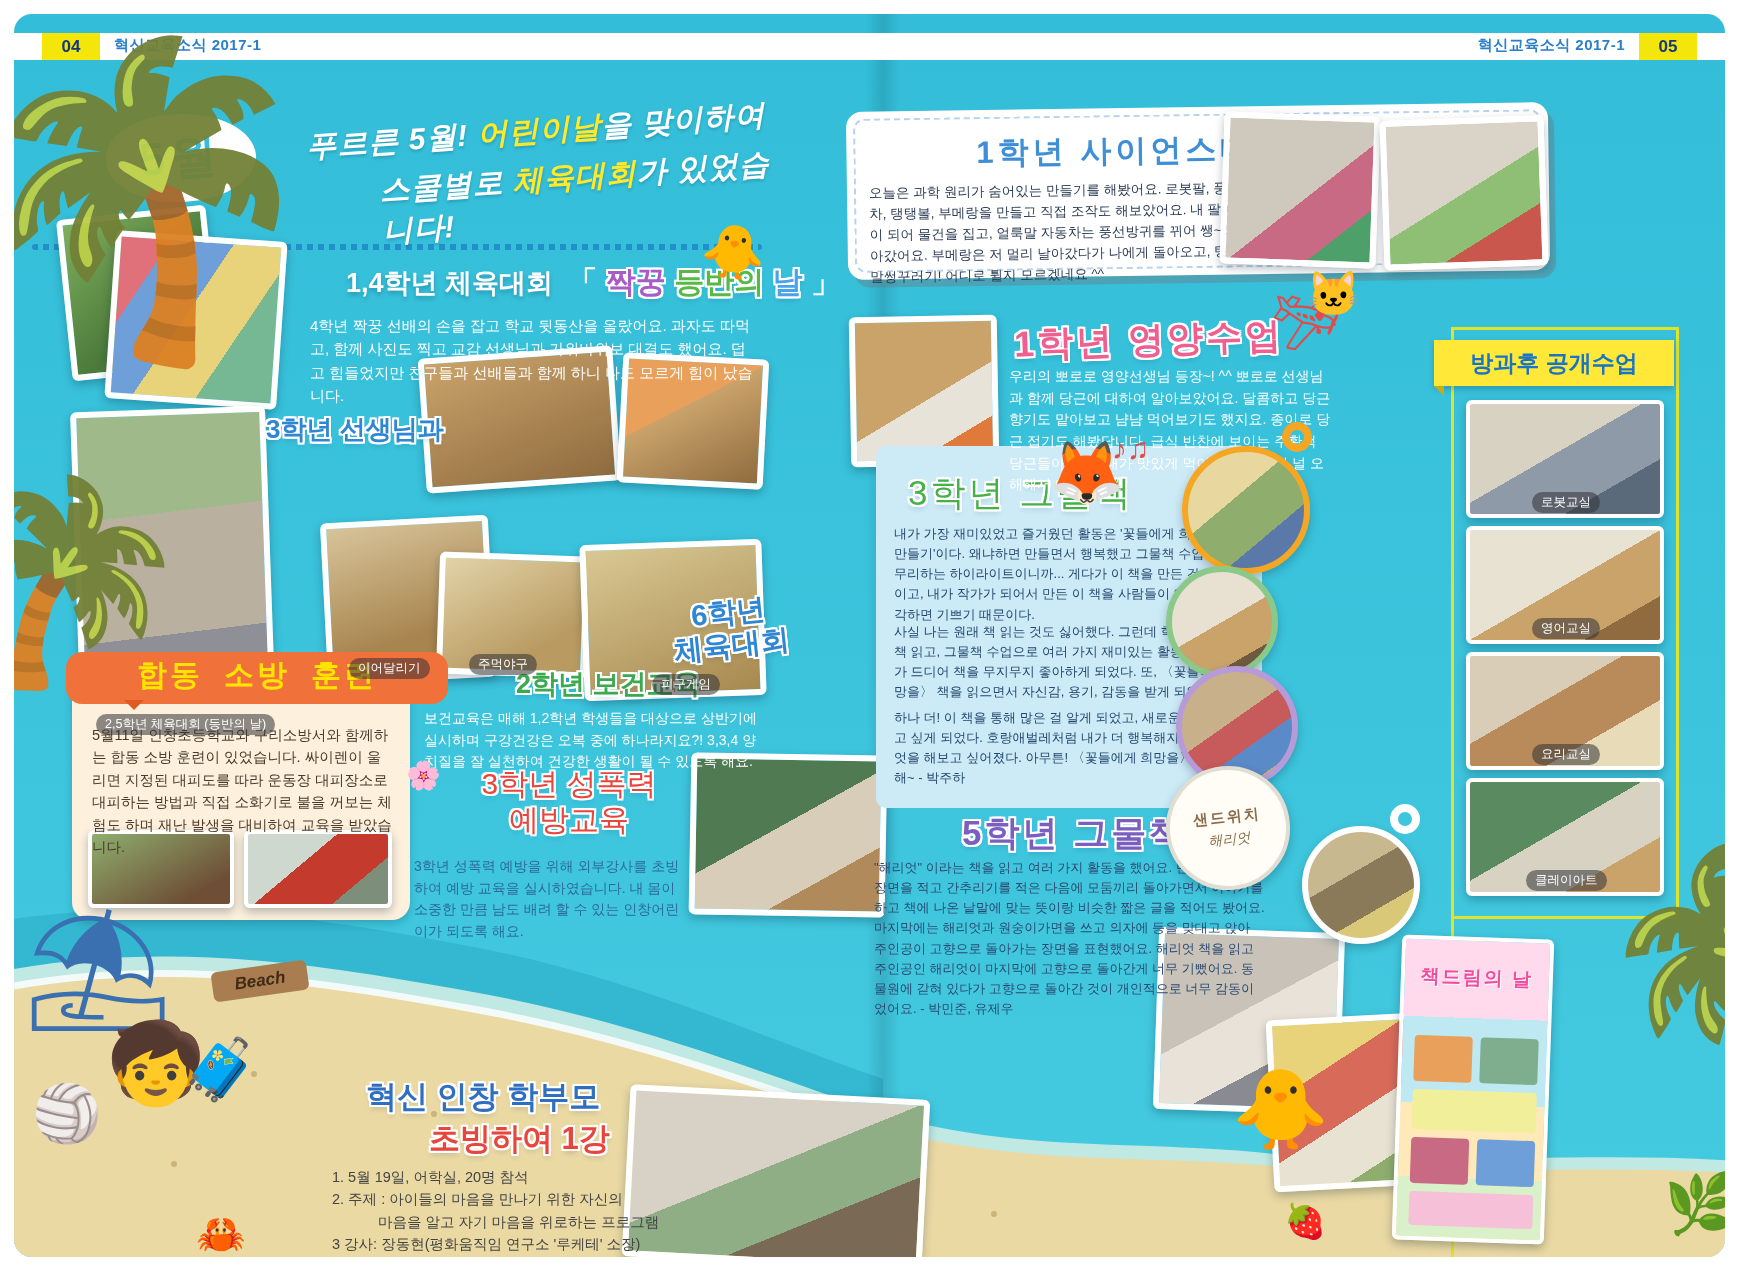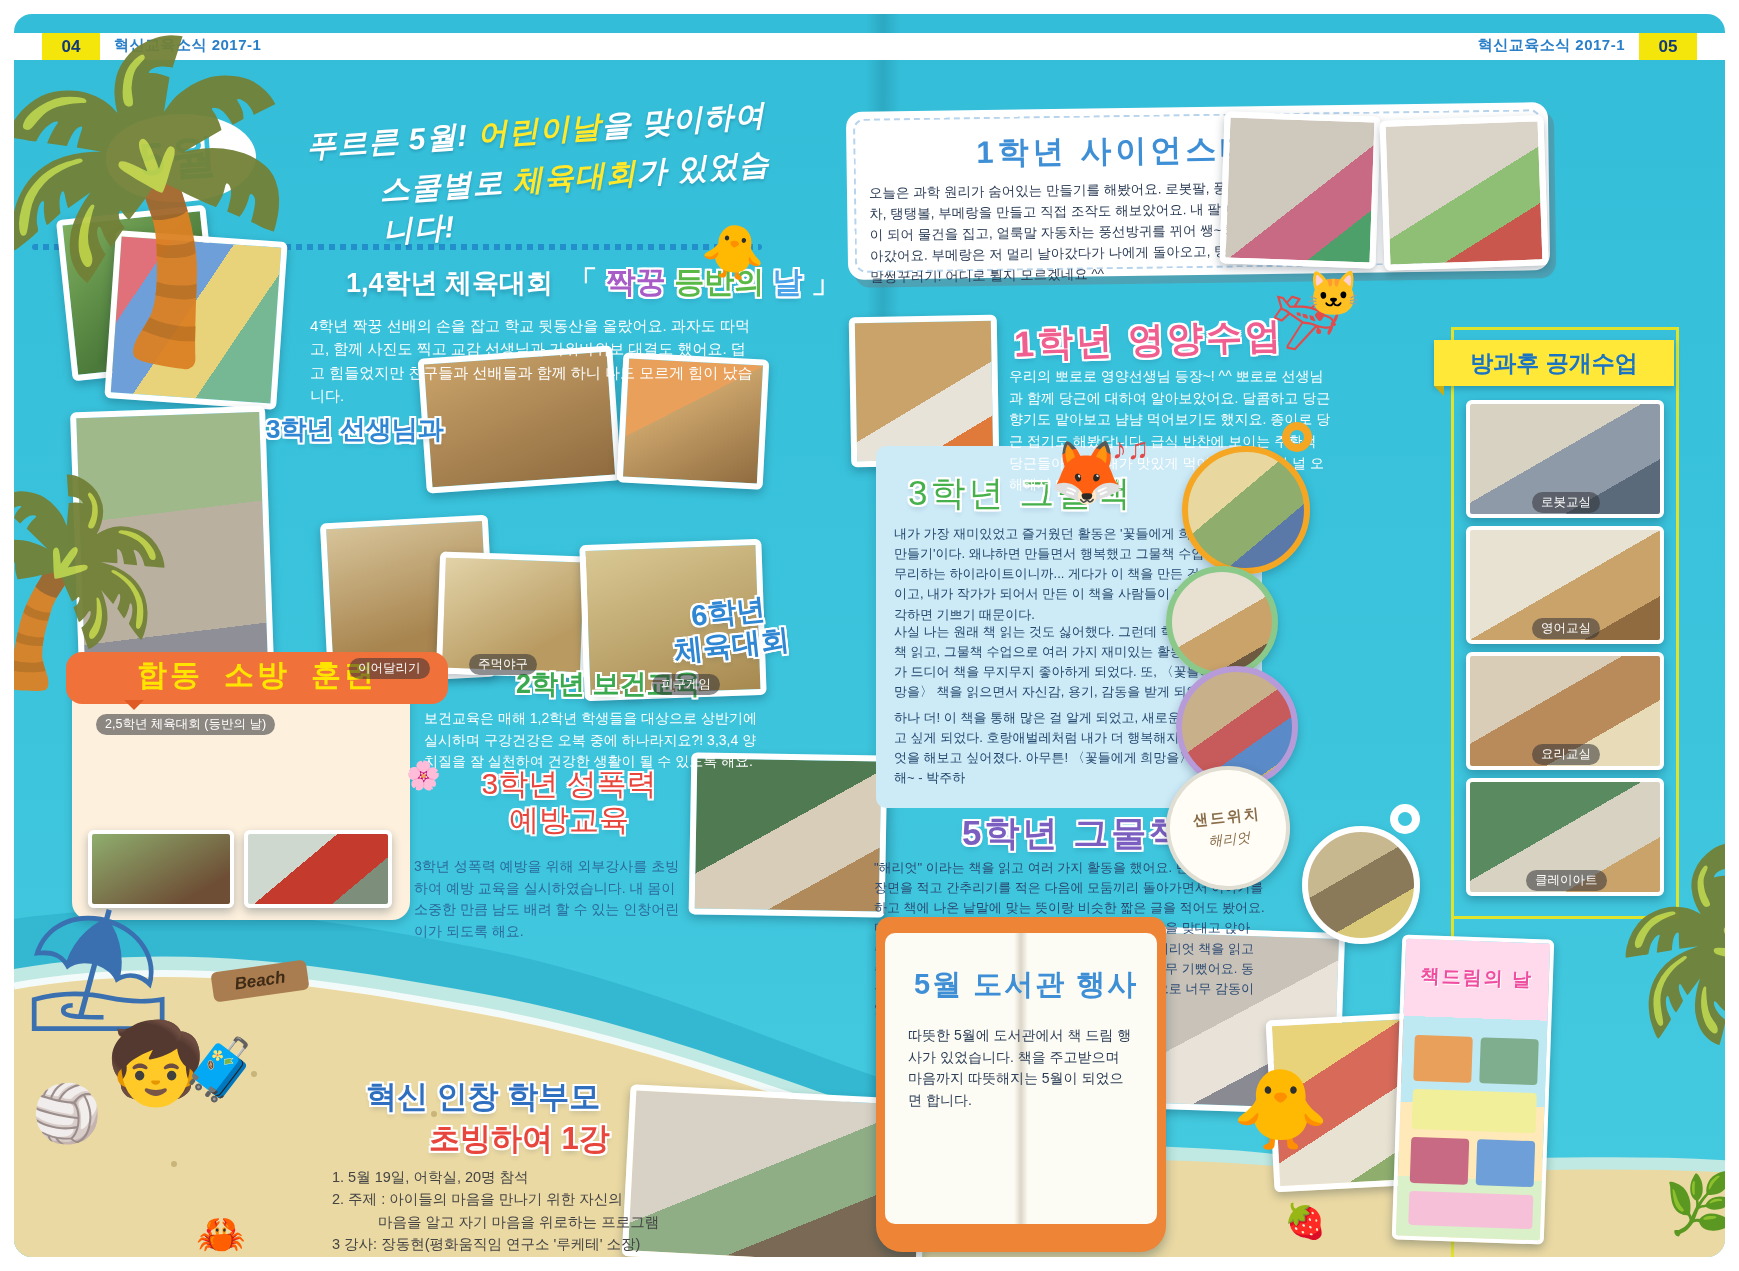--- a/index.html
+++ b/index.html
@@ -162,20 +162,21 @@
 
     <div class="abs o-white" style="left:658px;top:582px;color:#2f86d2;font-weight:bold;font-size:29px;transform:rotate(-6deg);z-index:10;line-height:1.15;text-align:center;">
       <div>6학년</div>
       <div>체육대회</div>
     </div>
 
     <div class="firebox abs">
       <div class="firebanner">
         <span>합동 소방 훈련</span>
       </div>
+      <div class="bodytxt" style="position:absolute;left:20px;top:62px;width:300px;font-size:14.5px;color:#4a3a2a;">5월11일 인창초등학교와 구리소방서와 함께하는 합동 소방 훈련이 있었습니다. 싸이렌이 울리면 지정된 대피도를 따라 운동장 대피장소로 대피하는 방법과 직접 소화기로 불을 꺼보는 체험도 하며 재난 발생을 대비하여 교육을 받았습니다.</div>
       <div class="photo" style="left:16px;top:168px;width:146px;height:78px;border-width:4px;background:linear-gradient(150deg,#8fae6e,#6e4f36 80%);"></div>
       <div class="photo" style="left:172px;top:168px;width:148px;height:78px;border-width:4px;background:linear-gradient(140deg,#cfd8cf 0 40%,#c43b2e 40% 75%,#7d8f7a 75%);"></div>
     </div>
 
     <div class="abs o-white" style="left:502px;top:652px;color:#3aa94f;font-weight:bold;font-size:27px;z-index:9;white-space:nowrap;">2학년 보건교육</div>
     <div class="abs bodytxt white" style="left:410px;top:694px;width:340px;font-size:14px;">보건교육은 매해 1,2학년 학생들을 대상으로 상반기에 실시하며 구강건강은 오복 중에 하나라지요?! 3,3,4 양치질을 잘 실천하여 건강한 생활이 될 수 있도록 해요.</div>
 
     <div class="abs emoji" style="left:392px;top:748px;font-size:28px;">🌸</div>
     <div class="abs o-white" style="left:440px;top:752px;width:230px;text-align:center;color:#e8453c;font-weight:normal;font-size:30px;line-height:1.2;z-index:9;">
       <div>3학년 성폭력</div>
@@ -249,27 +250,20 @@
     </div>
     <div class="photo" style="left:1452px;top:386px;width:198px;height:118px;border-width:4px;background:linear-gradient(150deg,#d8d2c2 0 45%,#8f9aa8 45% 75%,#5a6a7a 75%);"></div>
     <div class="chip" style="left:1518px;top:478px;">로봇교실</div>
     <div class="photo" style="left:1452px;top:512px;width:198px;height:118px;border-width:4px;background:linear-gradient(150deg,#e8e2d2 0 50%,#caa36a 50% 80%,#8f6b3f 80%);"></div>
     <div class="chip" style="left:1518px;top:604px;">영어교실</div>
     <div class="photo" style="left:1452px;top:638px;width:198px;height:118px;border-width:4px;background:linear-gradient(150deg,#d9cdb8 0 40%,#b98a5a 40% 70%,#e8dcb8 70%);"></div>
     <div class="chip" style="left:1518px;top:730px;">요리교실</div>
     <div class="photo" style="left:1452px;top:764px;width:198px;height:118px;border-width:4px;background:linear-gradient(150deg,#5a8a5f 0 45%,#d8d2c2 45% 75%,#caa36a 75%);"></div>
     <div class="chip" style="left:1512px;top:856px;">클레이아트</div>
 
-    <div class="book abs">
-      <div class="book-cover"></div>
-      <div class="book-pages"></div>
-      <div class="book-crease"></div>
-      <div class="hand" style="position:absolute;left:38px;top:48px;color:#3e8fd6;font-weight:bold;font-size:29px;letter-spacing:2px;white-space:nowrap;">5월 도서관 행사</div>
-      <div class="bodytxt" style="position:absolute;left:32px;top:108px;width:228px;font-size:14px;color:#2b3c55;">따뜻한 5월에 도서관에서 책 드림 행사가 있었습니다. 책을 주고받으며 마음까지 따뜻해지는 5월이 되었으면 합니다.</div>
-    </div>
 
     <div class="photo" style="left:1142px;top:916px;width:186px;height:182px;transform:rotate(2deg);background:linear-gradient(150deg,#c8c2b8 0 45%,#e8e2d8 45% 70%,#8a8a92 70%);"></div>
     <div class="photo" style="left:1256px;top:1002px;width:168px;height:172px;transform:rotate(-3deg);background:linear-gradient(150deg,#e8d27a 0 30%,#d86a5a 30% 55%,#e8e2d2 55% 80%,#8fae6e 80%);"></div>
     <div class="abs emoji" style="left:1218px;top:1056px;font-size:78px;z-index:11;">🐥</div>
 
     <div class="poster abs">
       <div class="poster-title">책드림의 날</div>
       <div class="poster-block" style="left:12px;top:96px;width:58px;height:46px;background:#e8a05a;"></div>
       <div class="poster-block" style="left:78px;top:96px;width:58px;height:46px;background:#7fae8e;"></div>
       <div class="poster-block" style="left:12px;top:150px;width:124px;height:40px;background:#f2ef9a;"></div>

